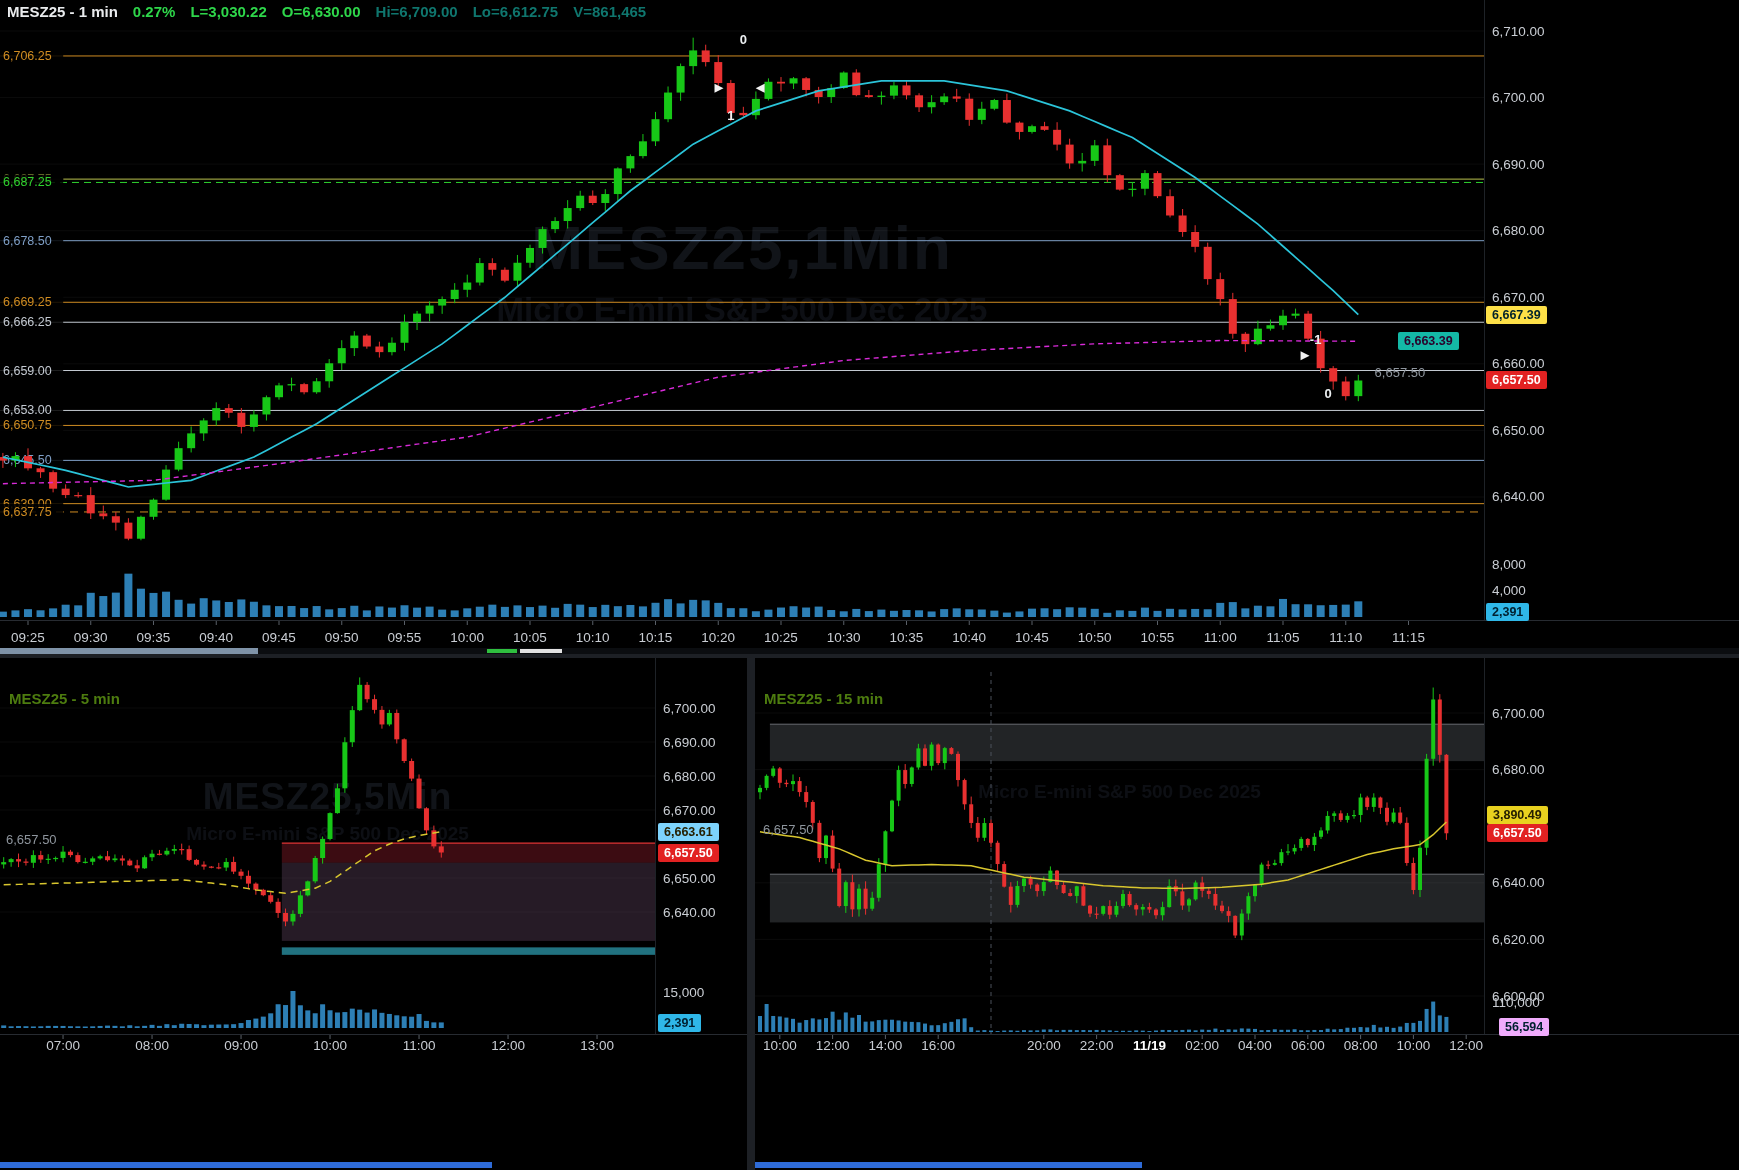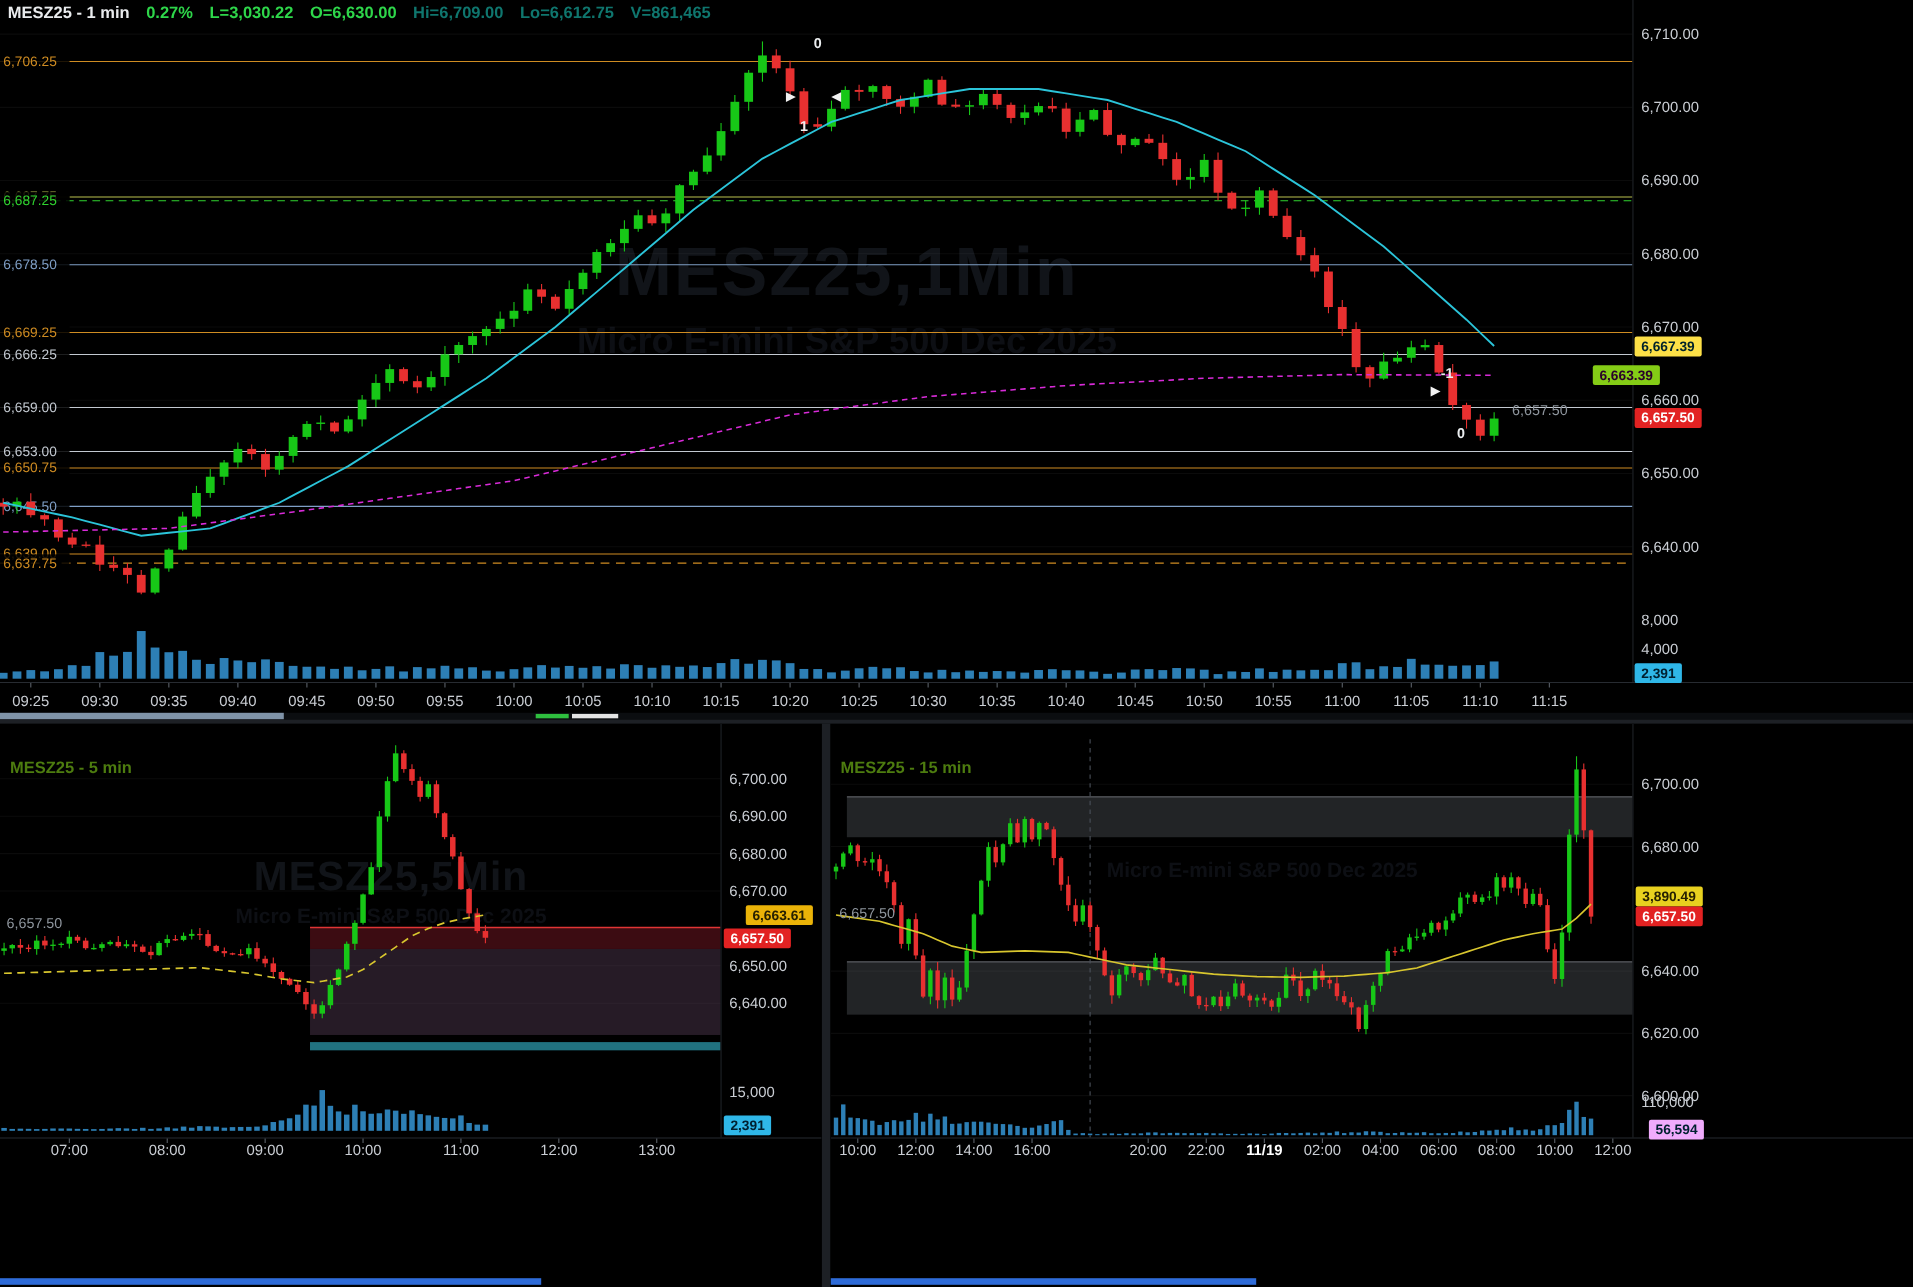--- a/index.html
+++ b/index.html
@@ -6,21 +6,21 @@
   .app{position:relative;width:1739px;height:1170px;background:#000;overflow:hidden;
        font-family:"Liberation Sans",sans-serif;}
   .panel{position:absolute;background:#000;overflow:hidden;}
   #p1{left:0;top:0;width:1739px;height:654px;}
   #p5{left:0;top:658px;width:747px;height:512px;}
   #p15{left:755px;top:658px;width:984px;height:512px;}
   .divh{position:absolute;left:0;top:654px;width:1739px;height:4px;background:#1d2025;}
   .divv{position:absolute;left:747px;top:658px;width:8px;height:512px;background:#1d2025;}
   svg{position:absolute;left:0;top:0;z-index:1;}
   svg text{font-family:"Liberation Sans",sans-serif;}
-  .wm{position:absolute;z-index:0;text-align:center;pointer-events:none;white-space:nowrap;padding-left:28px;}
+  .wm{position:absolute;z-index:0;text-align:center;pointer-events:none;white-space:nowrap;}
   .wm .l1{font-weight:700;color:rgba(128,152,194,0.13);}
   .wm .l2{font-weight:700;color:rgba(128,152,194,0.10);}
   #wm1{left:0;top:212px;width:1484px;}
   #wm1 .l1{font-size:62px;letter-spacing:2px;}
   #wm1 .l2{font-size:33px;margin-top:8px;}
   #wm5{left:0;top:118px;width:655px;text-decoration:underline;}
   #wm15{left:0;top:118px;width:729px;}
   #wm5 .l1,#wm15 .l1{font-size:37px;letter-spacing:1px;}
   #wm5 .l2,#wm15 .l2{font-size:19px;margin-top:5px;}
   .qheader{position:absolute;top:3px;left:7px;z-index:3;font-size:15px;font-weight:700;white-space:nowrap;}
@@ -489,21 +489,21 @@
       </svg>
     <div class="qheader">
       <span class="h-sym">MESZ25 - 1 min</span><span class="h-grn">0.27%</span><span class="h-grn">L=3,030.22</span><span class="h-grn">O=6,630.00</span><span class="h-wht">Hi=6,709.00</span><span class="h-wht">Lo=6,612.75</span><span class="h-wht">V=861,465</span>
     </div>
     <div class="scroll-strip" id="strip1">
         <div class="strip-thumb" style="left: 0px; width: 258px;"></div>
         <div class="strip-mark" style="left: 487px; width: 30px; background: rgb(47, 191, 63);"></div>
         <div class="strip-mark" style="left: 520px; width: 42px; background: rgb(227, 227, 227);"></div>
       </div>
   <div class="badge" style="left: 1486px; top: 305.655px; background: #fde047; color: rgb(0, 34, 42);">6,667.39</div>
-      <div class="badge" style="left: 1448px; top: 332.283px; background: #84cc16; color: rgb(42, 0, 42);">6,663.39</div>
+      <div class="badge" style="left: 1398px; top: 332.283px; background: #14b8a6; color: rgb(42, 0, 42);">6,663.39</div>
       <div class="badge" style="left: 1486px; top: 371.493px; background: rgb(226, 34, 34); color: rgb(255, 255, 255);">6,657.50</div>
       <div class="badge" style="left: 1486px; top: 603px; background: rgb(47, 183, 232); color: rgb(0, 32, 48);">2,391</div>
     </div>
 
   <div class="divh"></div>
   <div class="divv"></div>
 
   <div class="panel" id="p5">
     <div class="wm" id="wm5">
       <div class="l1">MESZ25,5Min</div>
@@ -721,21 +721,21 @@
         <text x="330.03479999999996" y="392" fill="#c9cdd3" font-size="13.5" font-weight="400" text-anchor="middle">10:00</text>
         <line x1="419.0352" y1="377" x2="419.0352" y2="381" stroke="#5a6068"></line>
         <text x="419.0352" y="392" fill="#c9cdd3" font-size="13.5" font-weight="400" text-anchor="middle">11:00</text>
         <line x1="508.0356" y1="377" x2="508.0356" y2="381" stroke="#5a6068"></line>
         <text x="508.0356" y="392" fill="#c9cdd3" font-size="13.5" font-weight="400" text-anchor="middle">12:00</text>
         <line x1="597.0360000000001" y1="377" x2="597.0360000000001" y2="381" stroke="#5a6068"></line>
         <text x="597.0360000000001" y="392" fill="#c9cdd3" font-size="13.5" font-weight="400" text-anchor="middle">13:00</text>
       </svg>
     <div class="ptitle">MESZ25 - 5 min</div>
     <div class="scroll-thumb" id="thumb5" style="width: 492px;"></div>
-  <div class="badge" style="left: 678px; top: 164.726px; background: #eab308; color: rgb(38, 32, 0);">6,663.61</div>
+  <div class="badge" style="left: 658px; top: 164.726px; background: #7dd3fc; color: rgb(38, 32, 0);">6,663.61</div>
       <div class="badge" style="left: 658px; top: 185.5px; background: rgb(226, 34, 34); color: rgb(255, 255, 255);">6,657.50</div>
       <div class="badge" style="left: 658px; top: 356px; background: rgb(47, 183, 232); color: rgb(0, 32, 48);">2,391</div>
     </div>
 
   <div class="panel" id="p15">
     <div class="wm" id="wm15">
       <div class="l2">Micro E-mini S&amp;P 500 Dec 2025</div>
     </div>
     <svg id="svg15" width="984" height="512">
         <line x1="0" y1="55" x2="729" y2="55" stroke="rgba(255,255,255,0.045)"></line>

